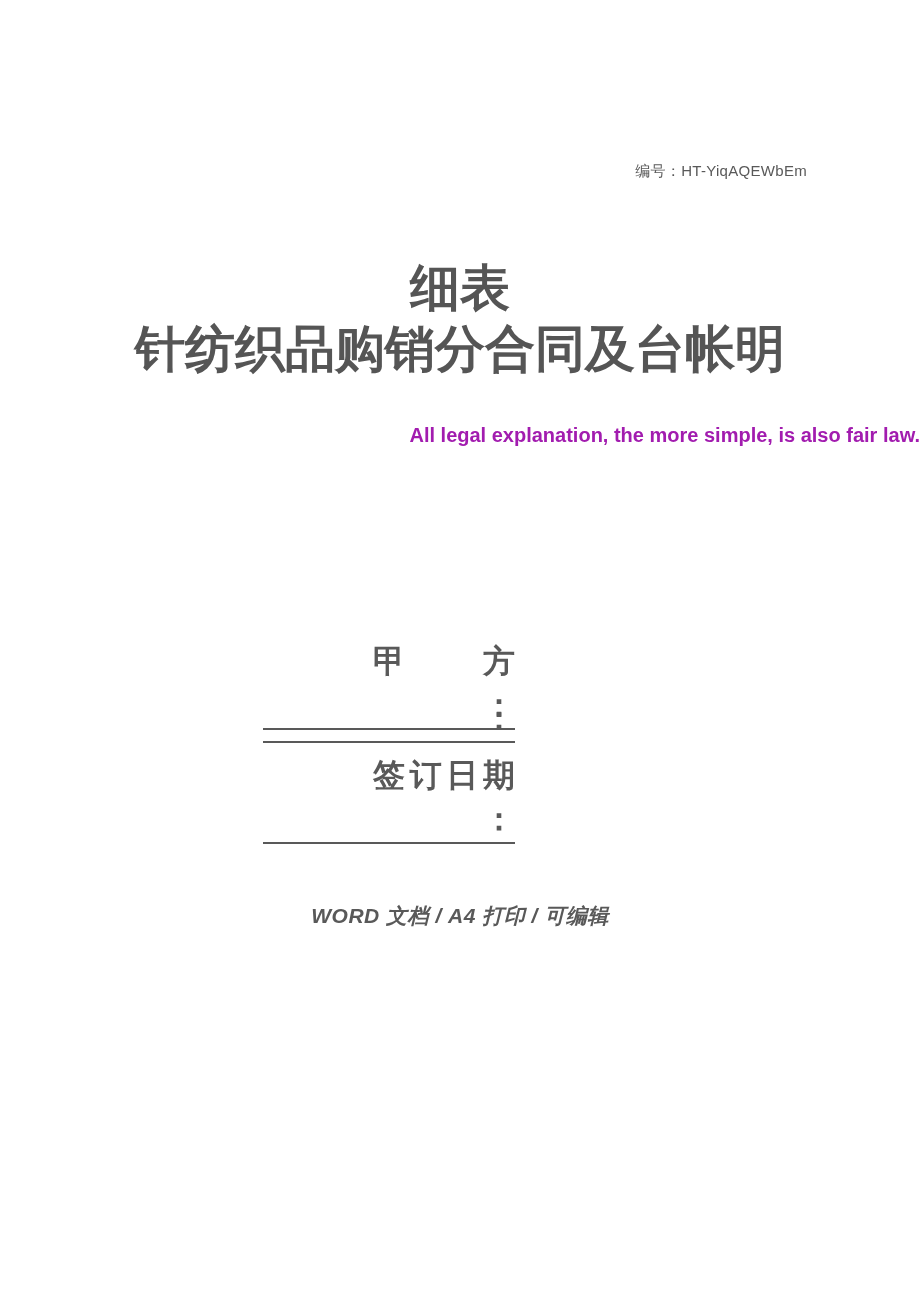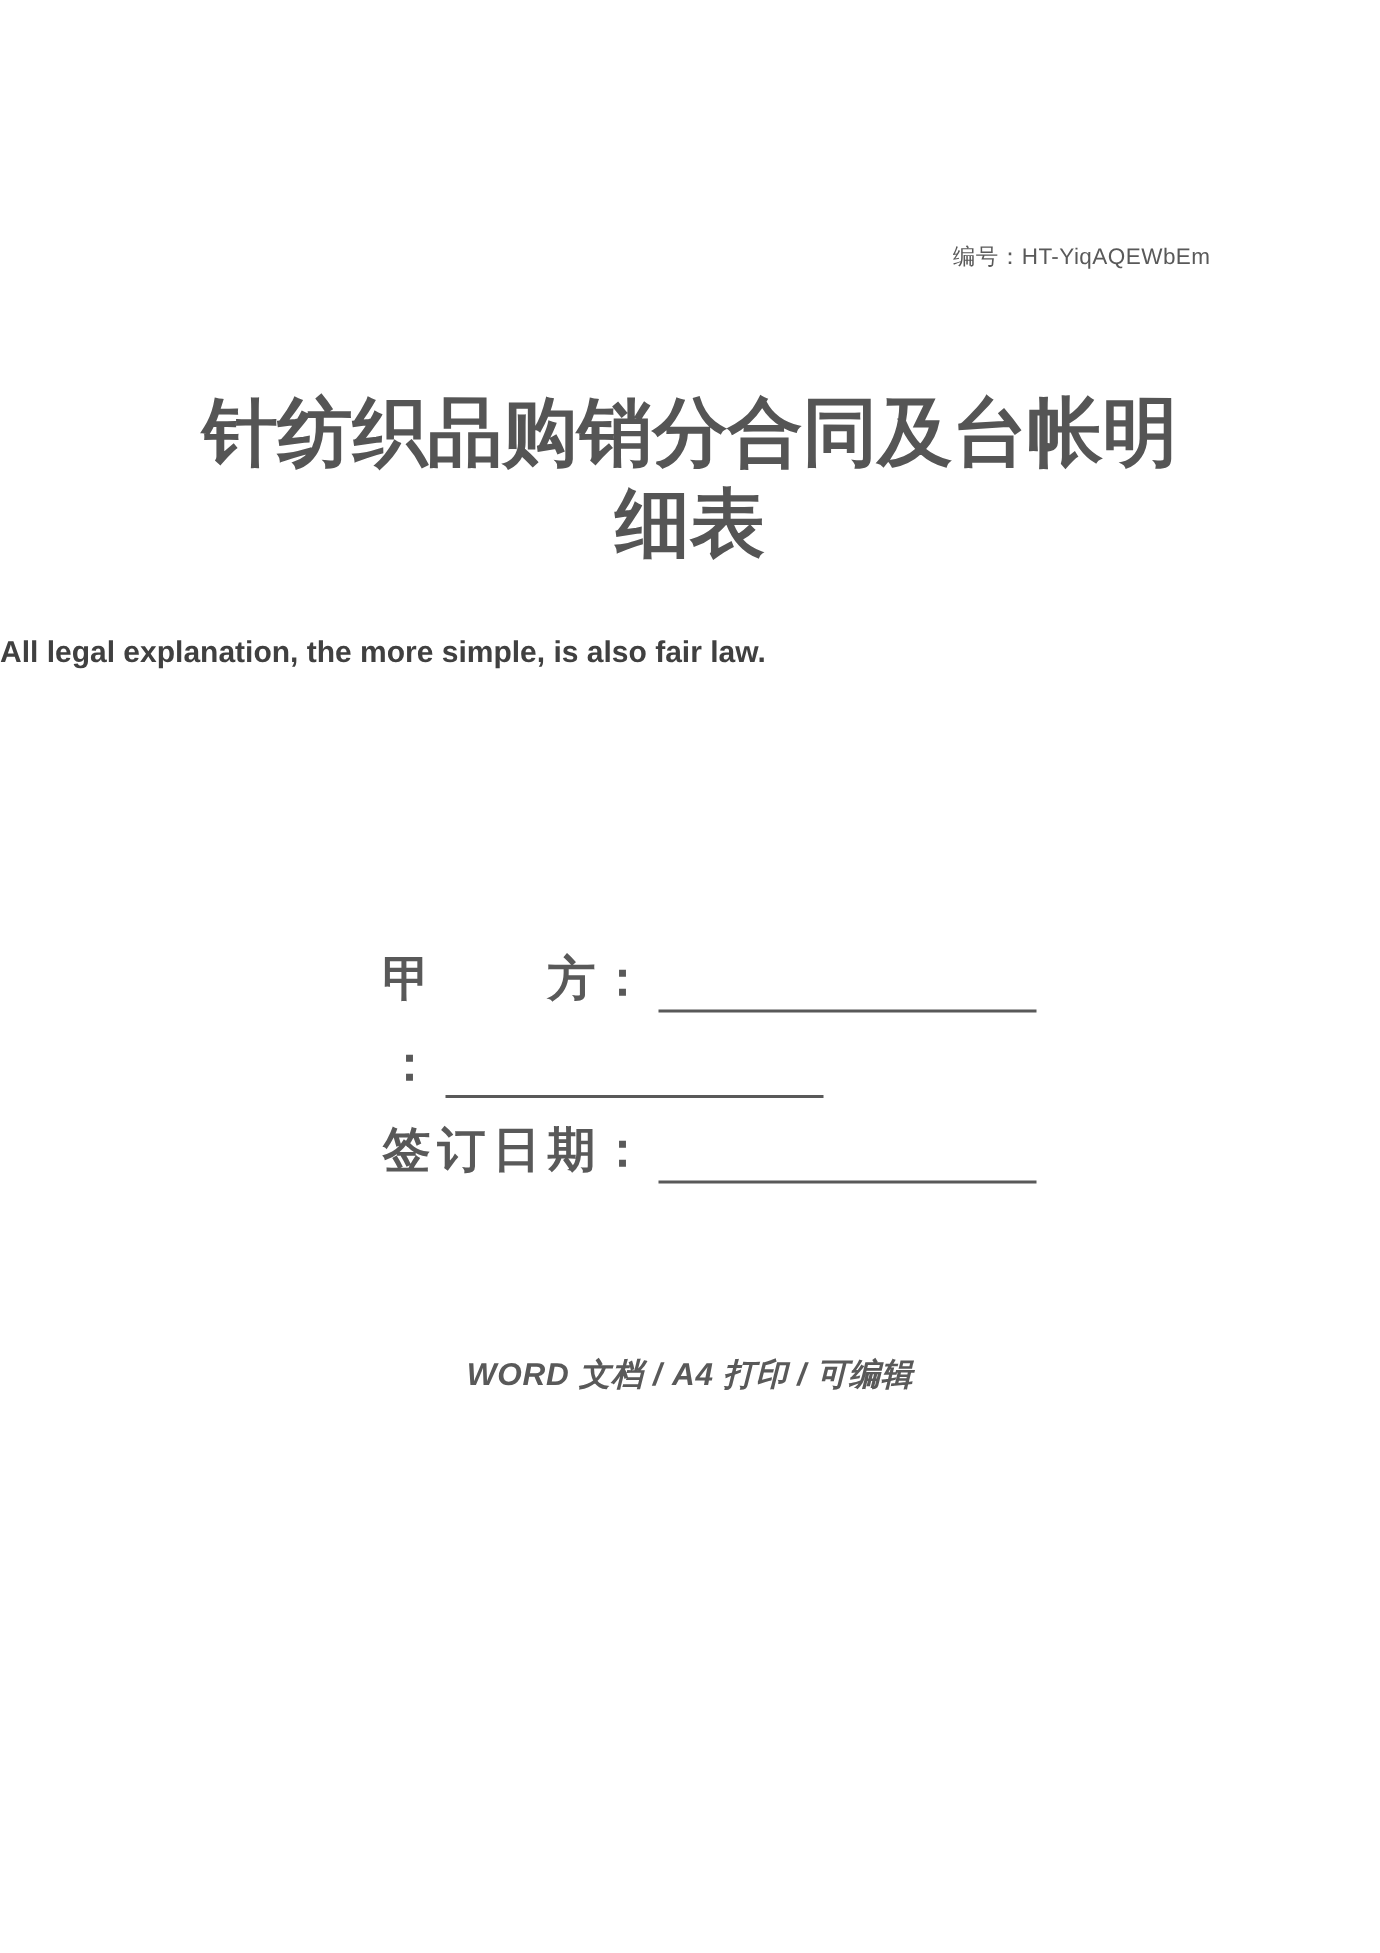--- a/index.html
+++ b/index.html
@@ -35,39 +35,40 @@
     font-weight: bold;
     font-size: 50px;
     line-height: 61px;
     color: #555555;
   }
   .doc-subtitle {
     position: absolute;
     top: 424px;
     left: 0;
     width: 100%;
-    text-align: left;
+    text-align: right;
     font-weight: bold;
     font-size: 20px;
-    color: #404040;
+    color: #a21caf;
   }
   .sign-form {
     position: absolute;
     top: 640px;
     left: 255px;
   }
   .form-row {
     display: flex;
     align-items: flex-end;
     height: 35px;
     margin-bottom: 22px;
     font-size: 32px;
     font-weight: bold;
     color: #595959;
     white-space: nowrap;
+    flex-direction: column;
   }
   .form-label {
     display: inline-block;
     width: 142px;
     text-align: justify;
     text-align-last: justify;
   }
   .form-colon {
     display: inline-block;
     margin-left: 2px;
@@ -93,22 +94,22 @@
   }
 </style>
 </head>
 <body>
 
 <div class="page">
 
   <div class="doc-number">编号：HT-YiqAQEWbEm</div>
 
   <div class="doc-title">
+    <div>细表</div>
     <div>针纺织品购销分合同及台帐明</div>
-    <div>细表</div>
   </div>
 
   <div class="doc-subtitle">All legal explanation, the more simple, is also fair law.</div>
 
   <div class="sign-form">
 
     <div class="form-row">
       <span class="form-label">甲方</span>
       <span class="form-colon">：</span>
       <span class="fill-line"></span>

